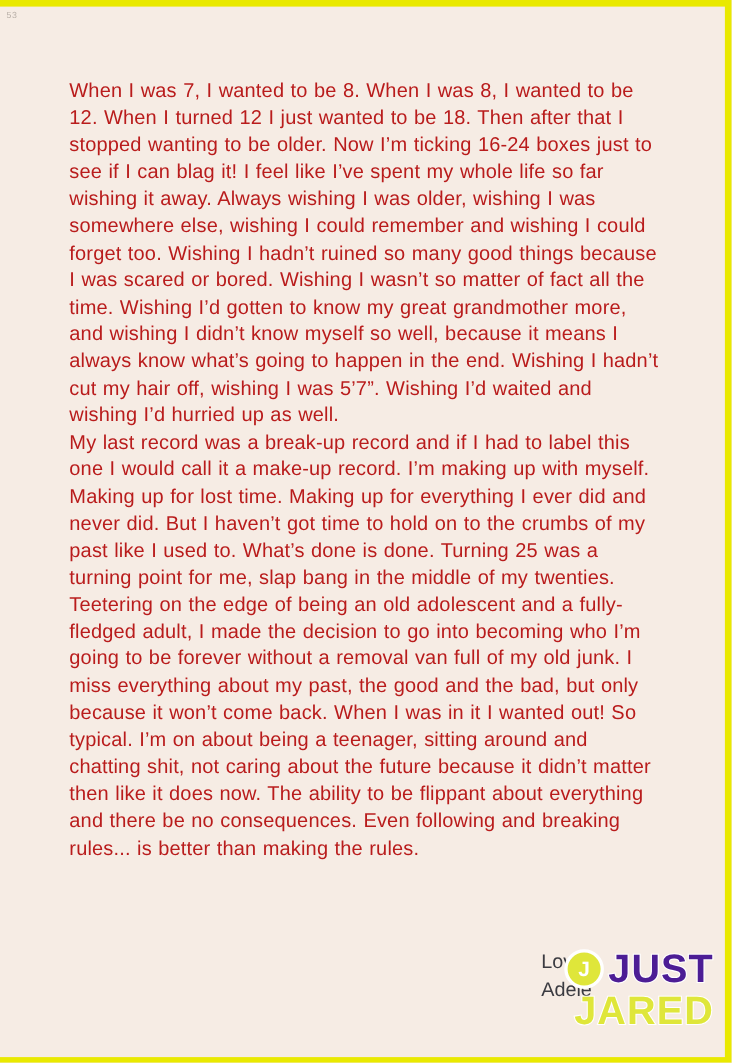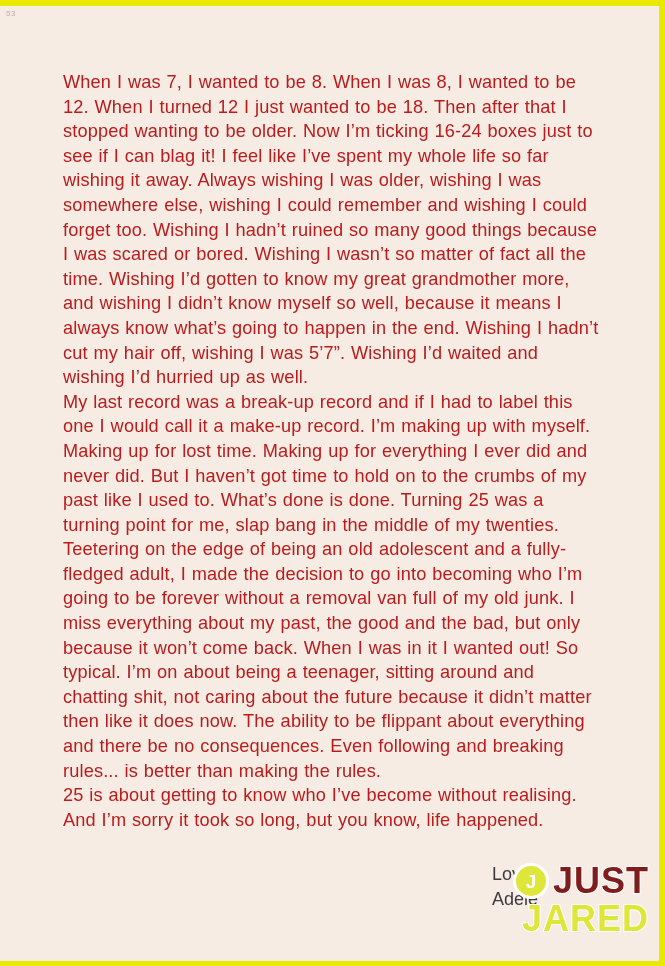--- a/index.html
+++ b/index.html
@@ -92,21 +92,21 @@
     font-size: 19px;
     color: #ffffff;
     line-height: 19px;
   }
   .wm-word {
     font-family: "Liberation Sans", sans-serif;
     font-weight: bold;
     font-size: 36px;
     line-height: 36px;
     letter-spacing: 1px;
-    color: #7f1d1d;
+    color: #4c1d95;
     -webkit-text-stroke: 2px #ffffff;
     paint-order: stroke fill;
   }
   .wm-row2 {
     display: flex;
     justify-content: flex-end;
     margin-top: 2px;
   }
   .wm-word2 {
     font-family: "Liberation Sans", sans-serif;
@@ -122,21 +122,20 @@
 </head>
 <body>
 
 <div class="page">
 
   <div class="corner-mark">53</div>
 
   <div class="letter">
     <p>When I was 7, I wanted to be 8. When I was 8, I wanted to be 12. When I turned 12 I just wanted to be 18. Then after that I stopped wanting to be older. Now I’m ticking 16-24 boxes just to see if I can blag it! I feel like I’ve spent my whole life so far wishing it away. Always wishing I was older, wishing I was somewhere else, wishing I could remember and wishing I could forget too. Wishing I hadn’t ruined so many good things because I was scared or bored. Wishing I wasn’t so matter of fact all the time. Wishing I’d gotten to know my great grandmother more, and wishing I didn’t know myself so well, because it means I always know what’s going to happen in the end. Wishing I hadn’t cut my hair off, wishing I was 5’7”. Wishing I’d waited and wishing I’d hurried up as well.</p>
     <p>My last record was a break-up record and if I had to label this one I would call it a make-up record. I’m making up with myself. Making up for lost time. Making up for everything I ever did and never did. But I haven’t got time to hold on to the crumbs of my past like I used to. What’s done is done. Turning 25 was a turning point for me, slap bang in the middle of my twenties. Teetering on the edge of being an old adolescent and a fully-fledged adult, I made the decision to go into becoming who I’m going to be forever without a removal van full of my old junk.  I miss everything about my past, the good and the bad, but only because it won’t come back. When I was in it I wanted out! So typical. I’m on about being a teenager, sitting around and chatting shit, not caring about the future because it didn’t matter then like it does now. The ability to be flippant about everything and there be no consequences. Even following and breaking rules... is better than making the rules.</p>
-    <p>25 is about getting to know who I’ve become without realising. And I’m sorry it took so long, but you know, life happened.</p>
   </div>
 
   <div class="signature">
     <p>Love,</p>
     <p>Adele</p>
   </div>
 
   <div class="watermark">
     <div class="wm-row">
       <div class="wm-badge">

